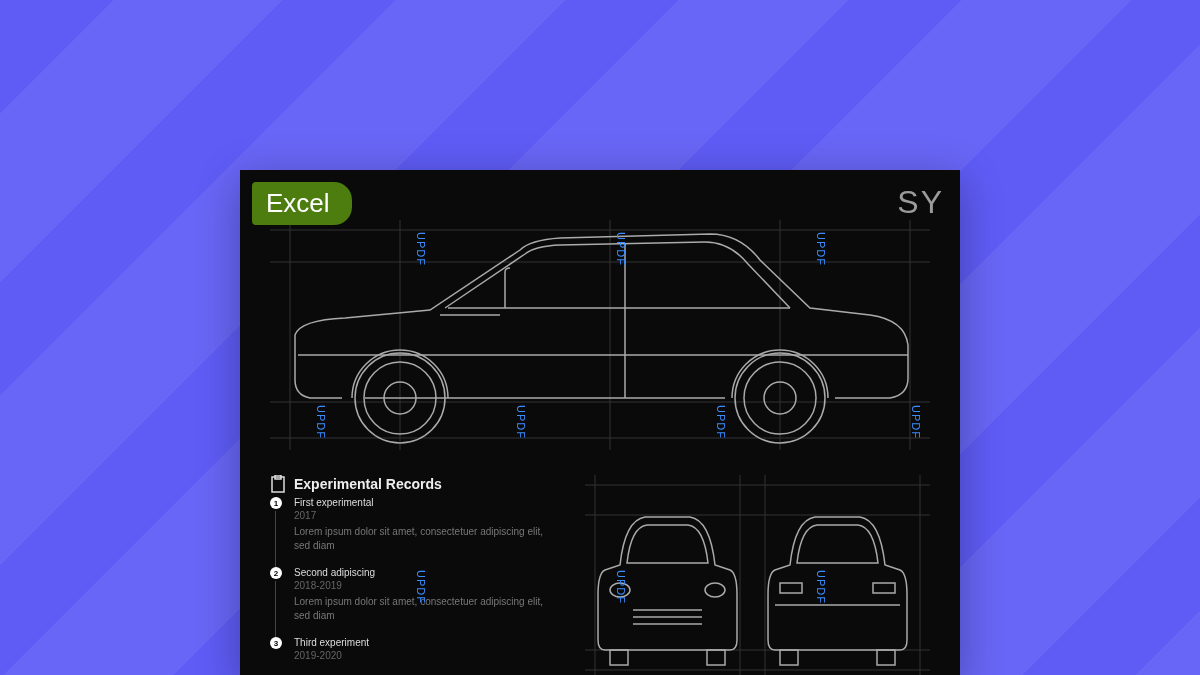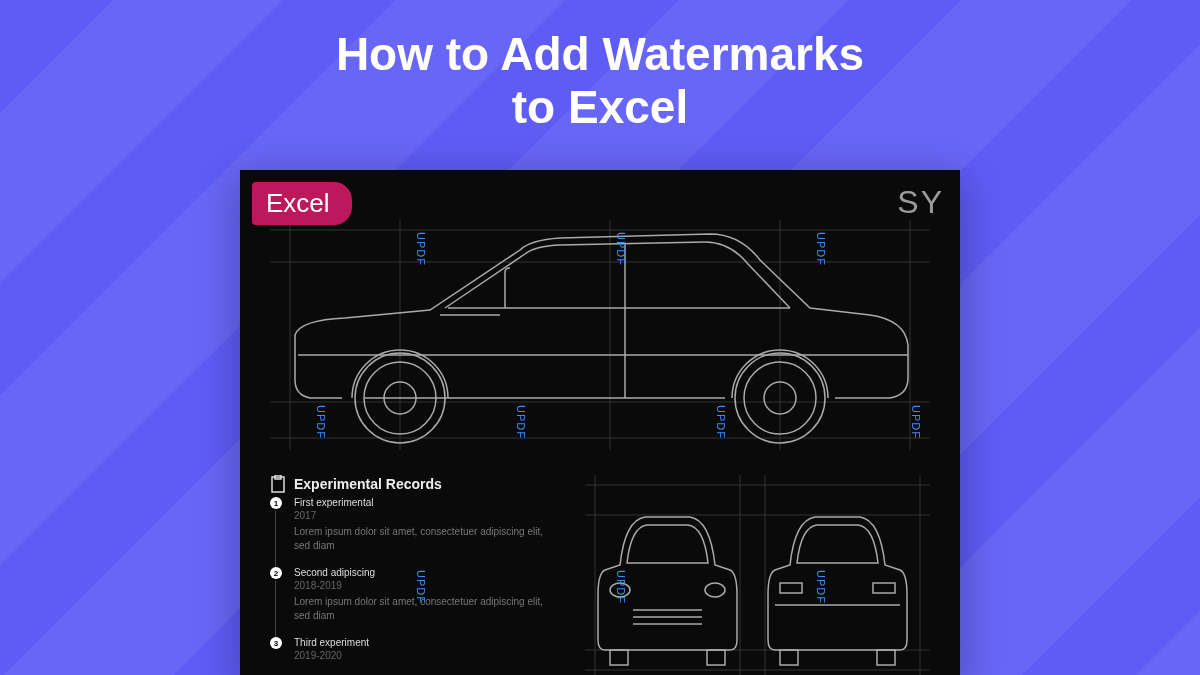--- a/index.html
+++ b/index.html
@@ -1,20 +1,20 @@
 <!DOCTYPE html>
 <html><head>
 <meta charset="utf-8">
 <style>
 *{margin:0;padding:0;box-sizing:border-box}
 body{width:1200px;height:675px;overflow:hidden;background:#5e5cf5;position:relative;font-family:Arial,sans-serif}
 .bg-stripes{position:absolute;inset:0;background:repeating-linear-gradient(135deg,#5e5cf5 0px,#5e5cf5 80px,#6866f6 80px,#6866f6 200px)}
 .title{position:absolute;top:28px;left:0;right:0;text-align:center;color:#fff;font-weight:700;font-size:46px;line-height:1.15}
 .doc{position:absolute;top:170px;left:50%;transform:translateX(-50%);width:720px;height:510px;background:#0a0a0a;box-shadow:0 10px 40px rgba(0,0,0,.3);overflow:hidden}
-.excel-badge{position:absolute;top:12px;left:12px;background:#be185d;color:#fff;font-size:26px;font-weight:500;padding:6px 22px 6px 14px;border-radius:4px 18px 18px 4px;z-index:10}
+.excel-badge{position:absolute;top:12px;left:12px;background:#4d7c0f;color:#fff;font-size:26px;font-weight:500;padding:6px 22px 6px 14px;border-radius:4px 18px 18px 4px;z-index:10}
 .sy{position:absolute;top:14px;right:16px;color:#9b9b9b;font-size:32px;font-weight:400;letter-spacing:2px;z-index:10}
 .car-side-area{position:absolute;top:50px;left:30px;right:30px;height:230px}
 .guide{stroke:#333;stroke-width:1;fill:none}
 .car-line{stroke:#aaa;stroke-width:1.5;fill:none}
 .wm{position:absolute;color:#3a8cff;font-size:11px;letter-spacing:1px;font-weight:500;writing-mode:vertical-rl;text-orientation:mixed;z-index:5}
 .records{position:absolute;bottom:0;left:30px;width:290px;height:205px;color:#ccc}
 .records-h{display:flex;align-items:center;gap:8px;margin-bottom:4px}
 .records-h svg{flex-shrink:0}
 .records-h span{font-size:14px;font-weight:700;color:#eee}
 .rec-item{position:relative;padding-left:24px;margin-bottom:14px}
@@ -24,21 +24,21 @@
 .rec-year{font-size:10px;color:#666;margin-bottom:4px}
 .rec-desc{font-size:10px;color:#777;line-height:1.4}
 .car-views{position:absolute;bottom:0;left:345px;right:30px;height:205px}
 </style>
 </head>
 <body>
 
 <div class="bg-stripes"></div>
 
 <div class="title">
-  <span>How to Add Watermarks</span><br><span>to Excel</span>
+  <br>
 </div>
 
 <div class="doc">
   <div class="excel-badge">Excel</div>
   <div class="sy">SY</div>
 
   <div class="car-side-area">
     <svg width="660" height="230" viewBox="0 0 660 230">
       <line class="guide" x1="0" y1="10" x2="660" y2="10"></line>
       <line class="guide" x1="0" y1="42" x2="660" y2="42"></line>

